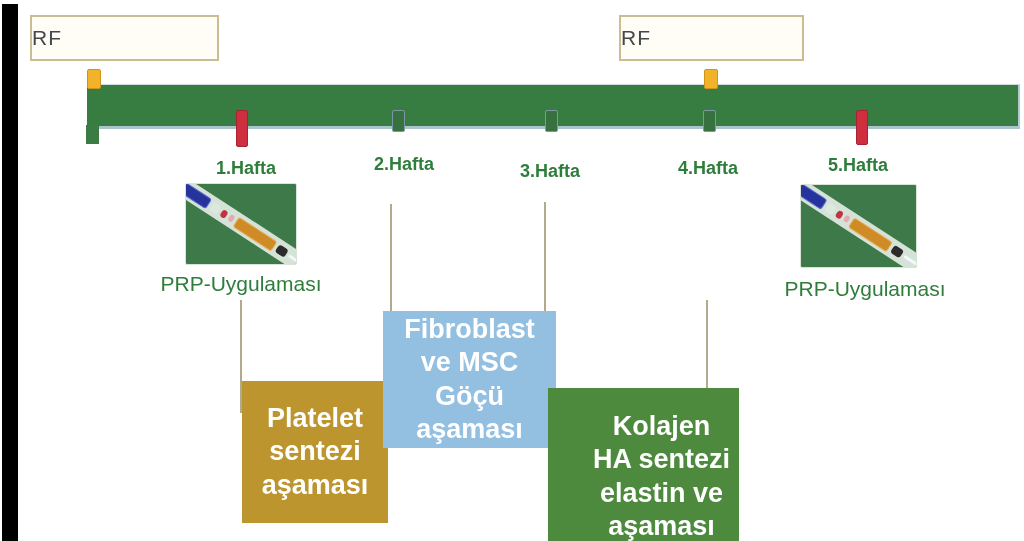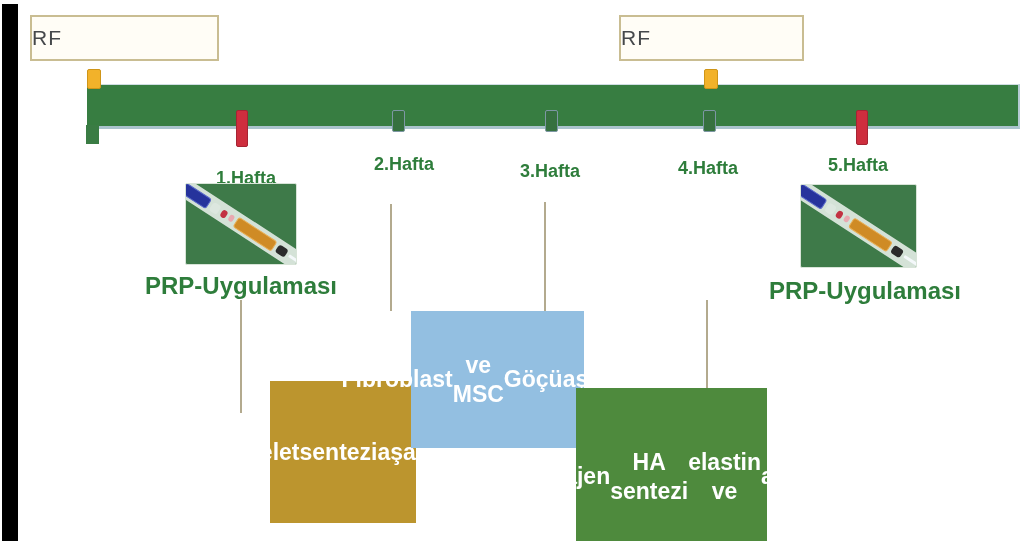--- a/index.html
+++ b/index.html
@@ -22,22 +22,22 @@
   .tick{border-radius:2px;z-index:2;}
   .tick-yellow{width:12px;height:18px;background:#f2b22a;border:1px solid #cf9518;}
   .tick-red{width:10px;background:#ce2e3e;border:1px solid #a52433;}
   .tick-green{width:11px;height:20px;background:#36713f;border:1px solid #7d97a4;}
   .bar-endcap{left:86px;top:125px;width:13px;height:19px;background:#3a7c44;z-index:2;}
   .week-label{
     width:100px;text-align:center;color:#2e7d3b;font-weight:bold;
     font-size:18px;z-index:3;
   }
   .prp-label{
-    width:196px;text-align:center;color:#2e7d3b;font-weight:bold;
-    font-size:24px;z-index:3;
+    width:196px;text-align:center;color:#2e7d3b;font-weight:normal;
+    font-size:21px;z-index:3;
   }
   .photo{
     background:#3e7a49;border-radius:2px;overflow:hidden;z-index:3;
     border:1px solid #d8e4d8;
   }
   .syr{
     position:absolute;left:-18px;right:-18px;top:50%;height:15px;margin-top:-9px;
     transform:rotate(33deg);
     background:rgba(255,255,255,0.78);border-radius:8px;
     display:flex;align-items:center;gap:3px;padding:2px 3px;
@@ -45,22 +45,22 @@
   .seg{height:10px;border-radius:3px;flex:0 0 auto;}
   .seg-blue{width:30px;background:#26339c;border:1px solid #5a69c9;}
   .seg-gap{width:9px;background:rgba(255,255,255,0.2);}
   .seg-red{width:6px;height:8px;background:#c23243;}
   .seg-pink{width:5px;height:7px;background:#e9a8b0;}
   .seg-orange{width:44px;background:#cf8b25;border:1px solid #e8ae55;}
   .seg-dark{width:11px;height:9px;background:#2b2b2b;}
   .seg-needle{width:30px;height:3px;background:#f4f8fa;border-radius:1px;}
   .vline{width:2px;background:#b3aa8e;z-index:0;}
   .phase-box{
-    display:flex;flex-direction:row;align-items:center;justify-content:center;
-    color:#ffffff;font-weight:bold;font-size:23px;line-height:1.23;text-align:center;margin-left:28px;
+    display:flex;flex-direction:column;align-items:center;justify-content:center;
+    color:#ffffff;font-weight:bold;font-size:27px;line-height:1.23;text-align:center;
   }
   .phase-gold{left:242px;top:381px;width:146px;height:142px;background:#bc952e;z-index:1;justify-content:center;}
   .phase-blue{left:383px;top:311px;width:173px;height:137px;background:#93bfe1;z-index:2;}
   .phase-green{left:548px;top:388px;width:155px;height:177px;background:#4e8a3d;z-index:3;padding-left:36px;}
 </style>
 </head>
 <body>
 
 <div class="canvas">
 
@@ -77,21 +77,21 @@
   <div class="abs bar-endcap"></div>
 
   <div class="abs tick tick-yellow" style="left:87px;top:69px;"></div>
   <div class="abs tick tick-yellow" style="left:704px;top:69px;"></div>
   <div class="abs tick tick-red" style="left:236px;top:110px;height:35px;"></div>
   <div class="abs tick tick-red" style="left:856px;top:110px;height:33px;"></div>
   <div class="abs tick tick-green" style="left:392px;top:110px;"></div>
   <div class="abs tick tick-green" style="left:545px;top:110px;"></div>
   <div class="abs tick tick-green" style="left:703px;top:110px;"></div>
 
-  <div class="abs week-label" style="left:196px;top:168px;">1.Hafta</div>
+  <div class="abs week-label" style="left:196px;top:158px;">1.Hafta</div>
   <div class="abs week-label" style="left:354px;top:154px;">2.Hafta</div>
   <div class="abs week-label" style="left:500px;top:161px;">3.Hafta</div>
   <div class="abs week-label" style="left:658px;top:158px;">4.Hafta</div>
   <div class="abs week-label" style="left:808px;top:155px;">5.Hafta</div>
 
   <div class="abs photo" style="left:185px;top:183px;width:110px;height:80px;">
     <div class="syr">
       <div class="seg seg-blue"></div>
       <div class="seg seg-gap"></div>
       <div class="seg seg-red"></div>

